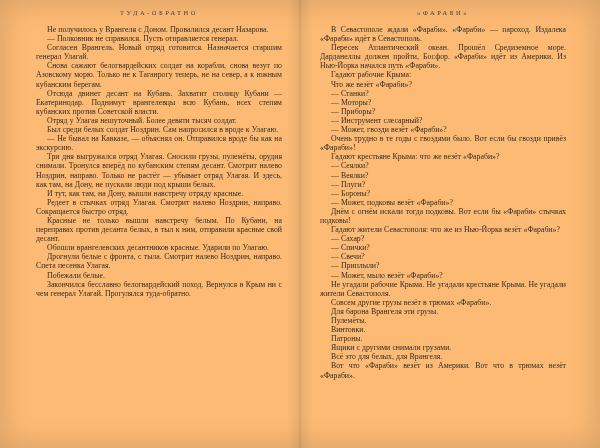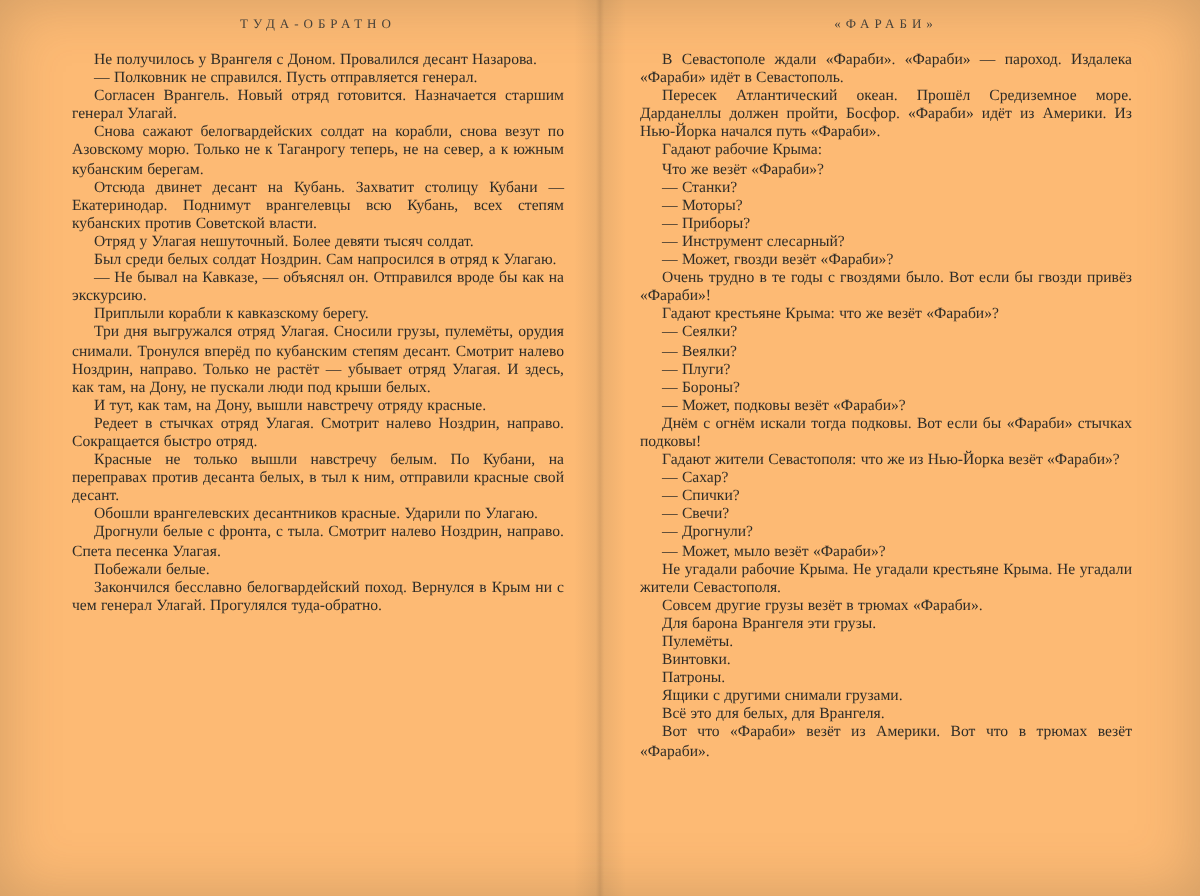--- a/index.html
+++ b/index.html
@@ -74,23 +74,22 @@
 
   <div class="page left">
     <div class="running-head">ТУДА-ОБРАТНО</div>
     <div class="text-block">
         <p class="para" lang="ru">Не получилось у Врангеля с Доном. Провалился десант Назарова.</p>
         <p class="para" lang="ru">— Полковник не справился. Пусть отправляется генерал.</p>
         <p class="para" lang="ru">Согласен Врангель. Новый отряд готовится. Назначается старшим генерал Улагай.</p>
         <p class="para" lang="ru">Снова сажают белогвардейских солдат на корабли, снова везут по Азовскому морю. Только не к Таганрогу теперь, не на север, а к южным кубанским берегам.</p>
         <p class="para" lang="ru">Отсюда двинет десант на Кубань. Захватит столицу Кубани — Екатеринодар. Поднимут врангелевцы всю Кубань, всех степям кубанских против Советской власти.</p>
         <p class="para" lang="ru">Отряд у Улагая нешуточный. Более девяти тысяч солдат.</p>
-        <p class="para" lang="ru">Был среди белых солдат Ноздрин. Сам напросился в отряд к Улагаю.</p>
+        <p class="para" lang="ru">Был среди белых солдат Ноздрин. Сам напросился в вроде к Улагаю.</p>
         <p class="para" lang="ru">— Не бывал на Кавказе, — объяснял он. Отправился вроде бы как на экскурсию.</p>
-        <p class="para" lang="ru">Приплыли корабли к кавказскому берегу.</p>
         <p class="para" lang="ru">Три дня выгружался отряд Улагая. Сносили грузы, пулемёты, орудия снимали. Тронулся вперёд по кубанским степям десант. Смотрит налево Ноздрин, направо. Только не растёт — убывает отряд Улагая. И здесь, как там, на Дону, не пускали люди под крыши белых.</p>
         <p class="para" lang="ru">И тут, как там, на Дону, вышли навстречу отряду красные.</p>
         <p class="para" lang="ru">Редеет в стычках отряд Улагая. Смотрит налево Ноздрин, направо. Сокращается быстро отряд.</p>
         <p class="para" lang="ru">Красные не только вышли навстречу белым. По Кубани, на переправах против десанта белых, в тыл к ним, отправили красные свой десант.</p>
         <p class="para" lang="ru">Обошли врангелевских десантников красные. Ударили по Улагаю.</p>
         <p class="para" lang="ru">Дрогнули белые с фронта, с тыла. Смотрит налево Ноздрин, направо. Спета песенка Улагая.</p>
         <p class="para" lang="ru">Побежали белые.</p>
         <p class="para" lang="ru">Закончился бесславно белогвардейский поход. Вернулся в Крым ни с чем генерал Улагай. Прогулялся туда-обратно.</p>
       </div>
   </div>
@@ -112,21 +111,21 @@
         <p class="para" lang="ru">— Сеялки?</p>
         <p class="para" lang="ru">— Веялки?</p>
         <p class="para" lang="ru">— Плуги?</p>
         <p class="para" lang="ru">— Бороны?</p>
         <p class="para" lang="ru">— Может, подковы везёт «Фараби»?</p>
         <p class="para" lang="ru">Днём с огнём искали тогда подковы. Вот если бы «Фараби» стычках подковы!</p>
         <p class="para" lang="ru">Гадают жители Севастополя: что же из Нью-Йорка везёт «Фараби»?</p>
         <p class="para" lang="ru">— Сахар?</p>
         <p class="para" lang="ru">— Спички?</p>
         <p class="para" lang="ru">— Свечи?</p>
-        <p class="para" lang="ru">— Дрогнули?</p>
+        <p class="para" lang="ru">— Приплыли?</p>
         <p class="para" lang="ru">— Может, мыло везёт «Фараби»?</p>
         <p class="para" lang="ru">Не угадали рабочие Крыма. Не угадали крестьяне Крыма. Не угадали жители Севастополя.</p>
         <p class="para" lang="ru">Совсем другие грузы везёт в трюмах «Фараби».</p>
         <p class="para" lang="ru">Для барона Врангеля эти грузы.</p>
         <p class="para" lang="ru">Пулемёты.</p>
         <p class="para" lang="ru">Винтовки.</p>
         <p class="para" lang="ru">Патроны.</p>
         <p class="para" lang="ru">Ящики с другими снимали грузами.</p>
         <p class="para" lang="ru">Всё это для белых, для Врангеля.</p>
         <p class="para" lang="ru">Вот что «Фараби» везёт из Америки. Вот что в трюмах везёт «Фараби».</p>

